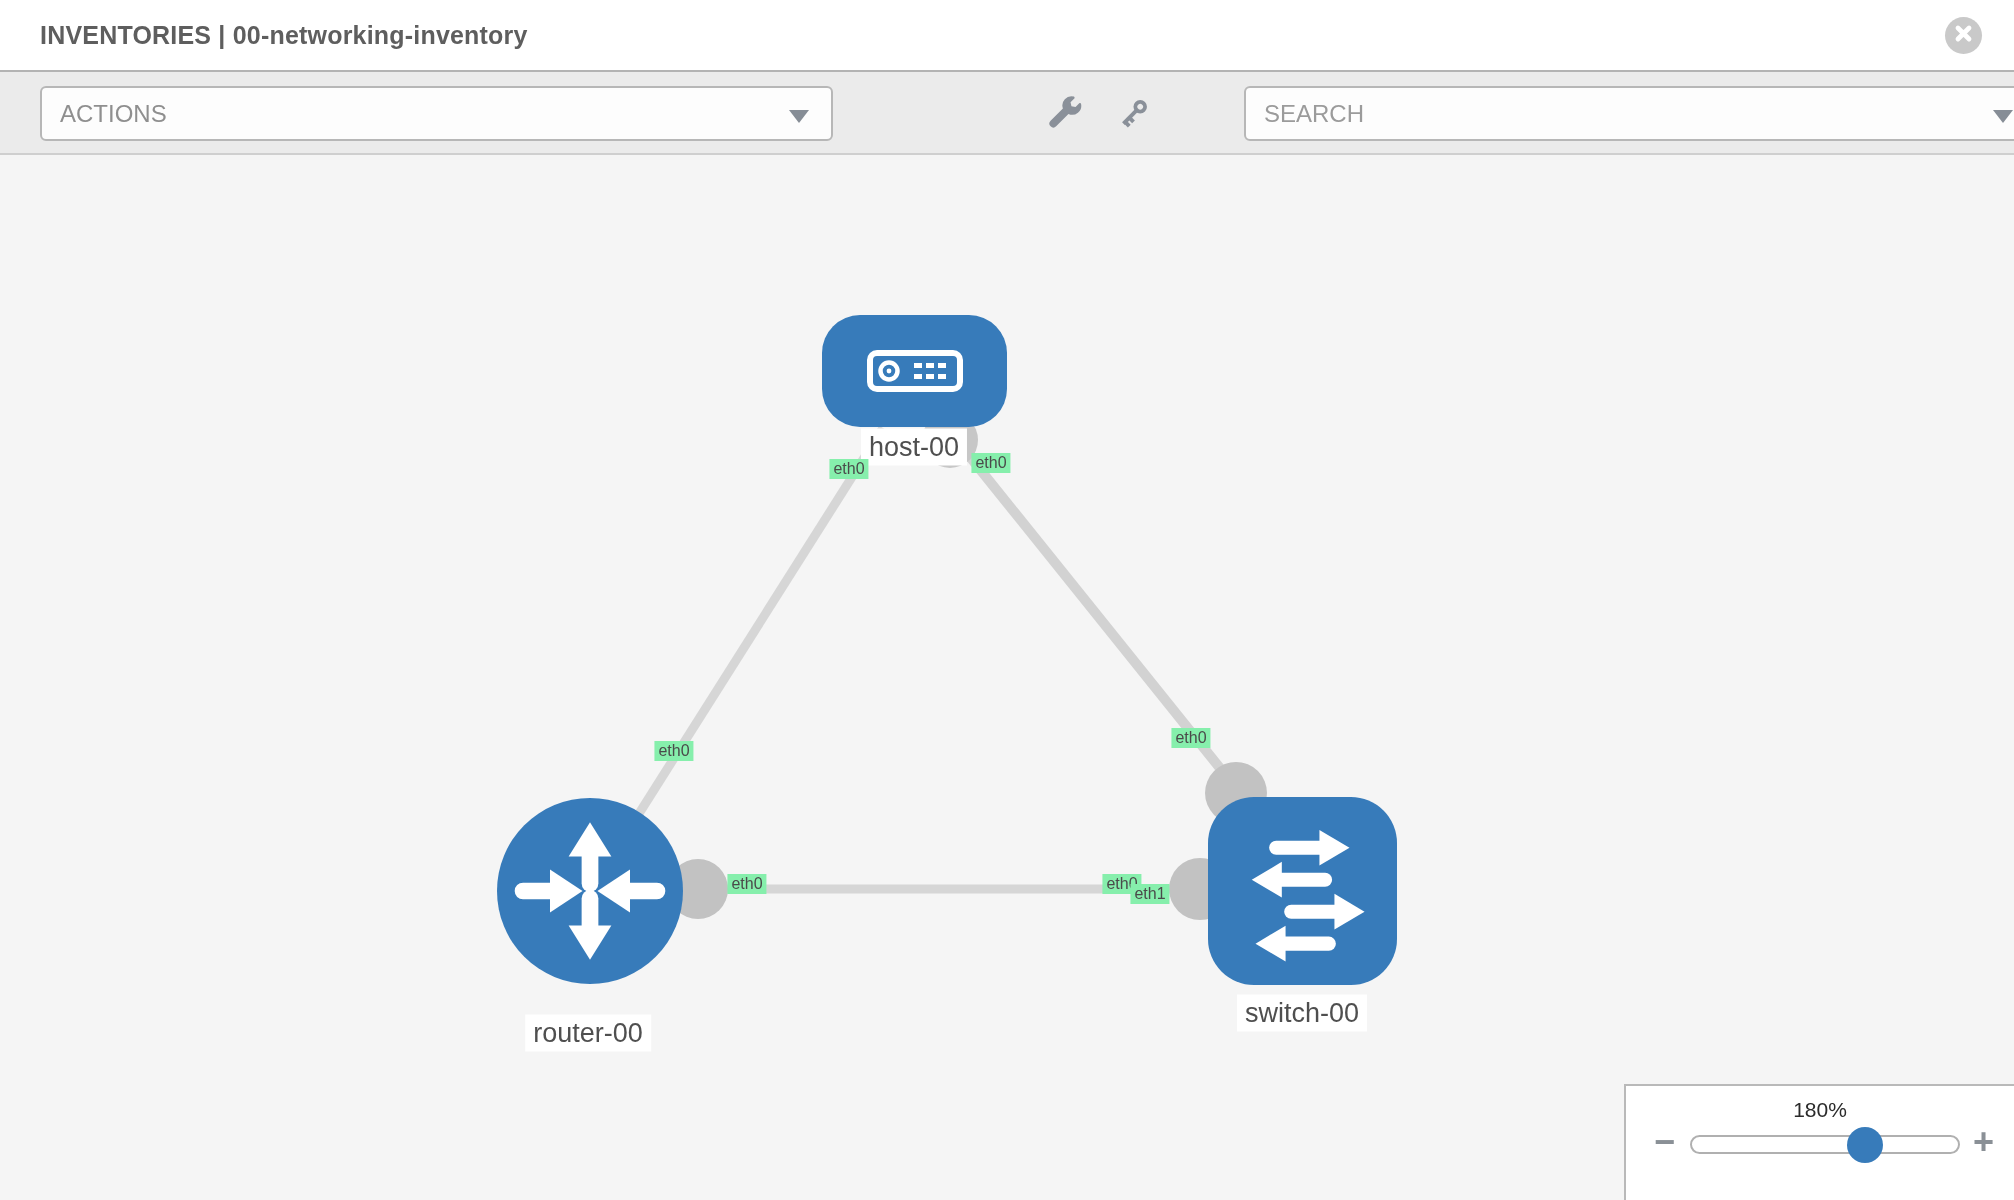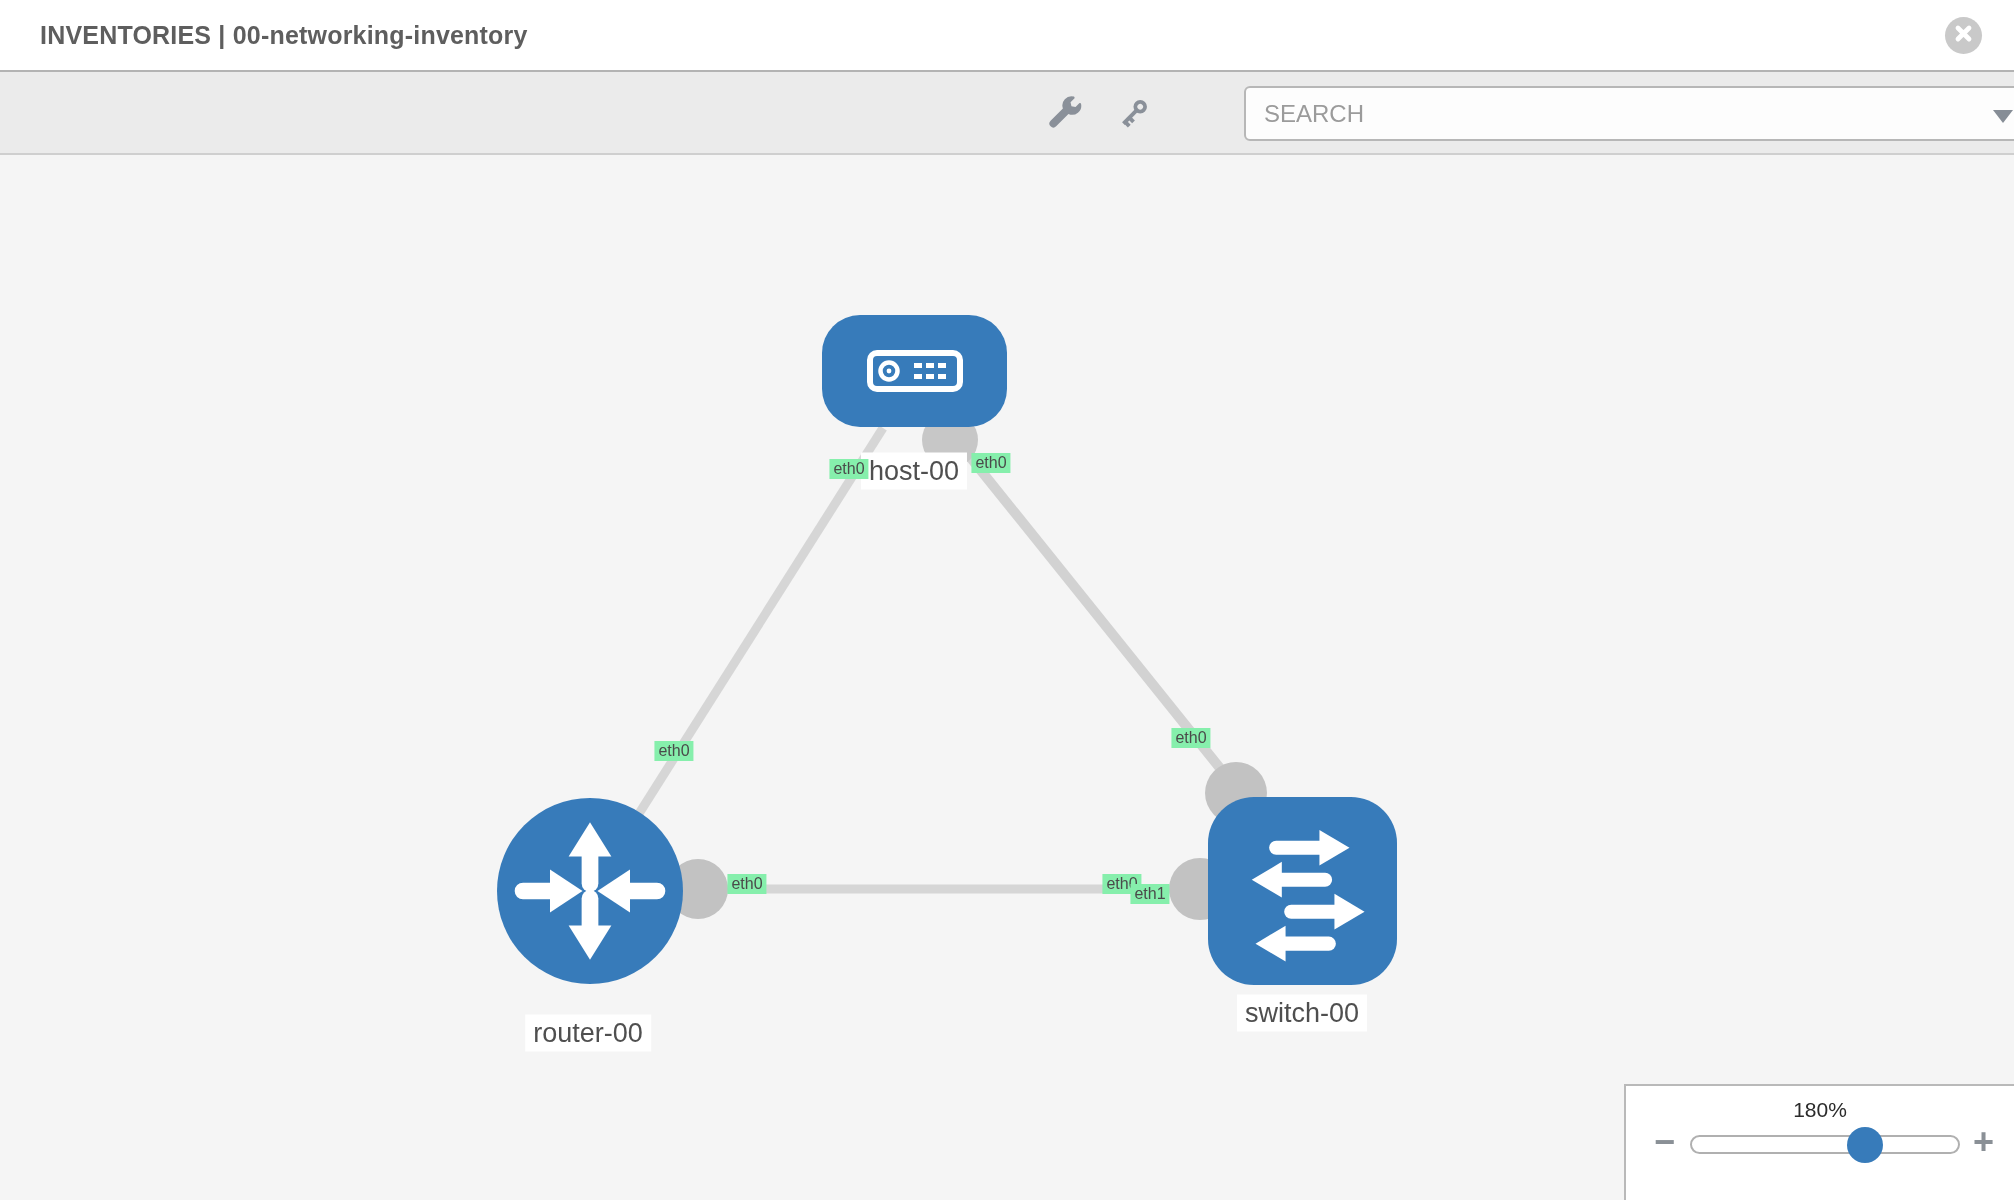--- a/index.html
+++ b/index.html
@@ -62,21 +62,21 @@
     background:#ffffff; color:#4f4f4f; font-size:27px;
     padding:3px 8px; white-space:nowrap; cursor:default;
   }
   .if-label {
     position:absolute; transform:translate(-50%,-50%);
     background:#86efac; color:#4a4a4a; font-size:16px;
     padding:1px 4px; white-space:nowrap; cursor:default;
   }
 
   
-  .lbl-host   { left:914px;  top:316px; }
+  .lbl-host   { left:914px;  top:292px; }
   .lbl-router { left:588px;  top:858px;margin-top:20px; }
   .lbl-switch { left:1302px; top:858px; }
   .if-l1-router { left:674px;  top:596px; }
   .if-l1-host   { left:849px;  top:314px; }
   .if-l2-host   { left:991px;  top:308px; }
   .if-l2-switch { left:1191px; top:583px; }
   .if-l3-router { left:747px;  top:729px; }
   .if-l3-sw-under { left:1122px; top:729px; z-index:3; }
   .if-l3-sw-over  { left:1150px; top:739px; z-index:4; }
 
@@ -112,20 +112,24 @@
   <div class="close-btn">
     <span>
       <svg width="19" height="19" viewBox="0 0 24 24">
         <path d="M5 5 L19 19 M19 5 L5 19" stroke="#ffffff" stroke-width="6" stroke-linecap="round" fill="none"></path>
       </svg>
     </span>
   </div>
 </div>
 
 <div class="toolbar">
+  <div class="dropdown actions">
+    <span>ACTIONS</span>
+    <span class="caret"></span>
+  </div>
 
   <div class="tool-icon wrench">
     <svg viewBox="0 0 24 24">
       <path d="M22.7 5.1c-.2-.5-.8-.6-1.2-.2l-2.5 2.5-2.7-.6-.6-2.7 2.5-2.5c.4-.4.2-1-.3-1.2a6.1 6.1 0 0 0-7.3 7.9L2.4 16.5a2.6 2.6 0 0 0 3.7 3.7l8.2-8.2a6.1 6.1 0 0 0 8.4-6.9z" stroke="none"></path>
     </svg>
   </div>
 
   <div class="tool-icon key">
     <svg viewBox="0 0 24 24">
       <g transform="rotate(45 12 12)" fill="none" stroke-width="2.6">

